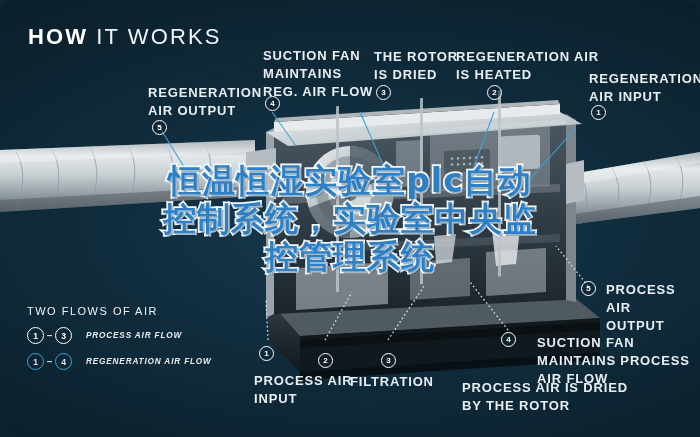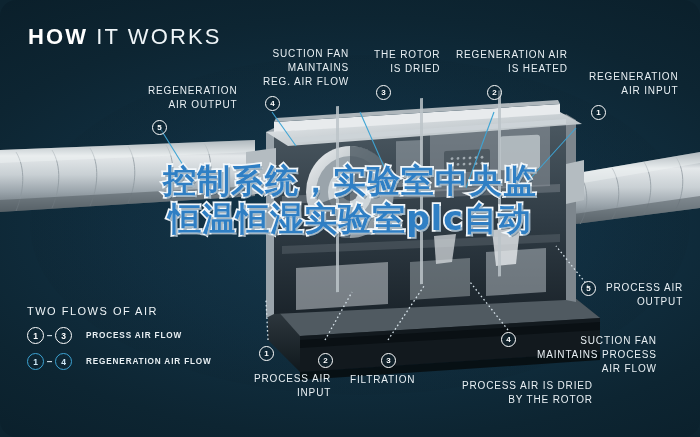--- a/index.html
+++ b/index.html
@@ -28,27 +28,26 @@
     letter-spacing: 2.1px;
     color: #eef4f7;
     font-weight: 400;
   }
   .title b { font-weight: 700; color:#fff; }
 
   
   .lbl {
     position: absolute;
     color: #e8eff3;
-    font-size: 10px;
-    font-weight: 400;
+    font-size: 13px;
+    font-weight: 700;
     letter-spacing: 0.85px;
     line-height: 1.38;
     text-transform: uppercase;
     white-space: pre-line;
-    text-align: right;
   }
 
   
   .num {
     position: absolute;
     width: 15px;
     height: 15px;
     border-radius: 50%;
     border: 1.3px solid #ffffff;
     color: #ffffff;
@@ -95,20 +94,21 @@
     font-size: 10px;
     font-weight: 700;
   }
   .legend-row .txt {
     margin-left: 14px;
     color: #e8eff3;
     font-size: 8.2px;
     font-weight: 700;
     letter-spacing: 0.85px;
     text-transform: uppercase;
+    font-style: italic;
   }
 
   
   #machine { position: absolute; left: 0; top: 0; width: 700px; height: 437px; }
 
   
   .cn-wrap {
     position: absolute;
     left: 0;
     top: 162px;
@@ -351,17 +351,18 @@
   </div>
 
   <div class="legend-row blue" style="top:353px;">
     <div class="c">1</div>
     <div class="dash">–</div>
     <div class="c">4</div>
     <div class="txt">REGENERATION AIR FLOW</div>
   </div>
 
   <div class="cn-wrap">
+    <div class="cn-line"><span>恒温恒湿实验室plc自动</span></div>
     <div class="cn-line"><span>控制系统，实验室中央监</span></div>
-    <div class="cn-line"><span>恒温恒湿实验室plc自动</span></div>
+    <div class="cn-line"><span>控管理系统</span></div>
   </div>
 
 </div>
 
 </body></html>

